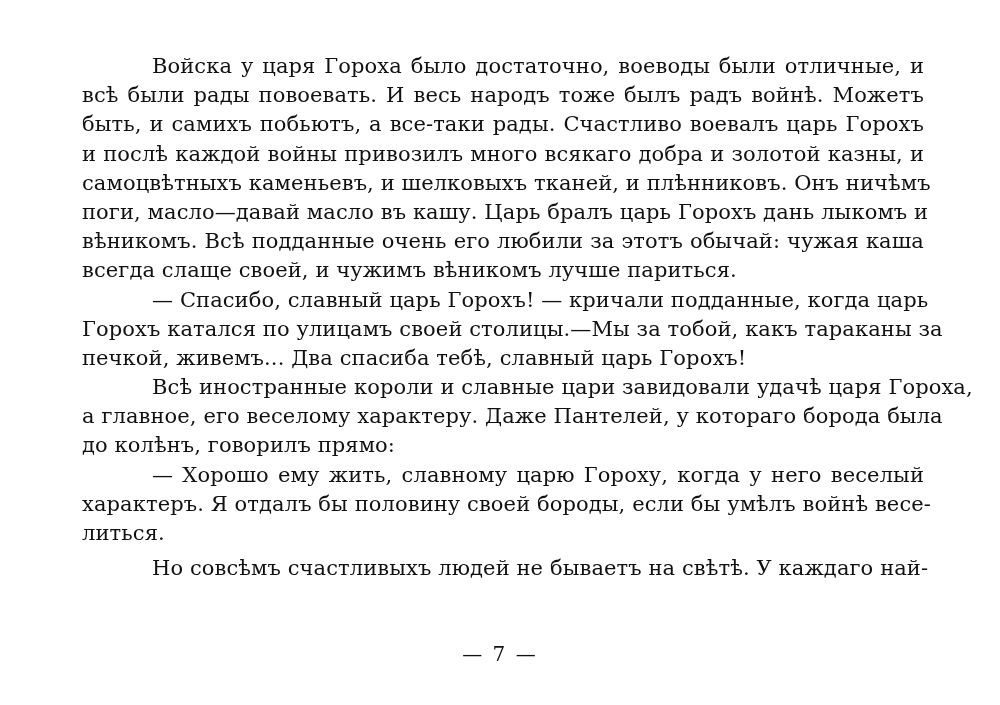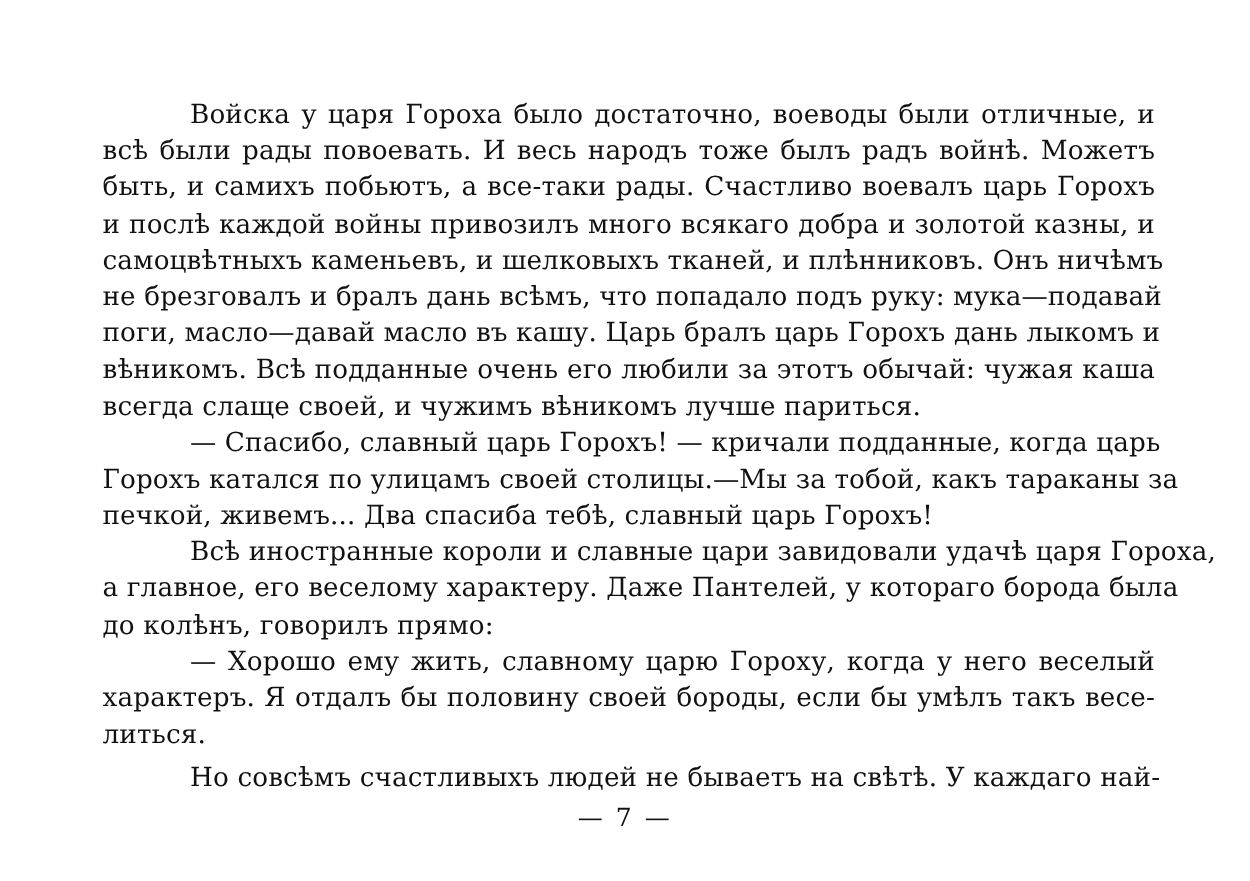--- a/index.html
+++ b/index.html
@@ -13,21 +13,20 @@
       position: relative;
       overflow: hidden;
       font-family: "DejaVu Serif", "Liberation Serif", serif;
       color: #111111;
     }
     .page {
       position: absolute;
       left: 82px;
       top: 52px;
       width: 842px;
-      margin-top: 25px;
     }
     .line {
       height: 29.2px;
       line-height: 29.2px;
       font-size: 21px;
       white-space: nowrap;
       text-align: justify;
       text-align-last: justify;
       letter-spacing: 0.1px;
     }
@@ -55,41 +54,40 @@
 <body>
 
 <div class="page">
 
   <div>
     <div class="line indent">Войска у царя Гороха было достаточно, воеводы были отличные, и</div>
     <div class="line">всѣ были рады повоевать. И весь народъ тоже былъ радъ войнѣ. Можетъ</div>
     <div class="line">быть, и самихъ побьютъ, а все-таки рады. Счастливо воевалъ царь Горохъ</div>
     <div class="line">и послѣ каждой войны привозилъ много всякаго добра и золотой казны, и</div>
     <div class="line">самоцвѣтныхъ каменьевъ, и шелковыхъ тканей, и плѣнниковъ. Онъ ничѣмъ</div>
-    <div class="line">не брезговалъ и бралъ дань всѣмъ, что попадало подъ руку: мука—подавай</div>
     <div class="line">поги, масло—давай масло въ кашу. Царь бралъ царь Горохъ дань лыкомъ и</div>
     <div class="line">вѣникомъ. Всѣ подданные очень его любили за этотъ обычай: чужая каша</div>
     <div class="line last">всегда слаще своей, и чужимъ вѣникомъ лучше париться.</div>
   </div>
 
   <div>
     <div class="line indent">— Спасибо, славный царь Горохъ! — кричали подданные, когда царь</div>
     <div class="line">Горохъ катался по улицамъ своей столицы.—Мы за тобой, какъ тараканы за</div>
     <div class="line last">печкой, живемъ... Два спасиба тебѣ, славный царь Горохъ!</div>
   </div>
 
   <div>
     <div class="line indent">Всѣ иностранные короли и славные цари завидовали удачѣ царя Гороха,</div>
     <div class="line">а главное, его веселому характеру. Даже Пантелей, у котораго борода была</div>
     <div class="line last">до колѣнъ, говорилъ прямо:</div>
   </div>
 
   <div>
     <div class="line indent">— Хорошо ему жить, славному царю Гороху, когда у него веселый</div>
-    <div class="line">характеръ. Я отдалъ бы половину своей бороды, если бы умѣлъ такъ весе-</div>
+    <div class="line">характеръ. Я отдалъ бы половину своей бороды, если бы умѣлъ войнѣ весе-</div>
     <div class="line last">литься.</div>
   </div>
   <div class="gap"></div>
 
   <div>
     <div class="line indent">Но совсѣмъ счастливыхъ людей не бываетъ на свѣтѣ. У каждаго най-</div>
   </div>
 </div>
 
 <div class="page-number">— 7 —</div>

